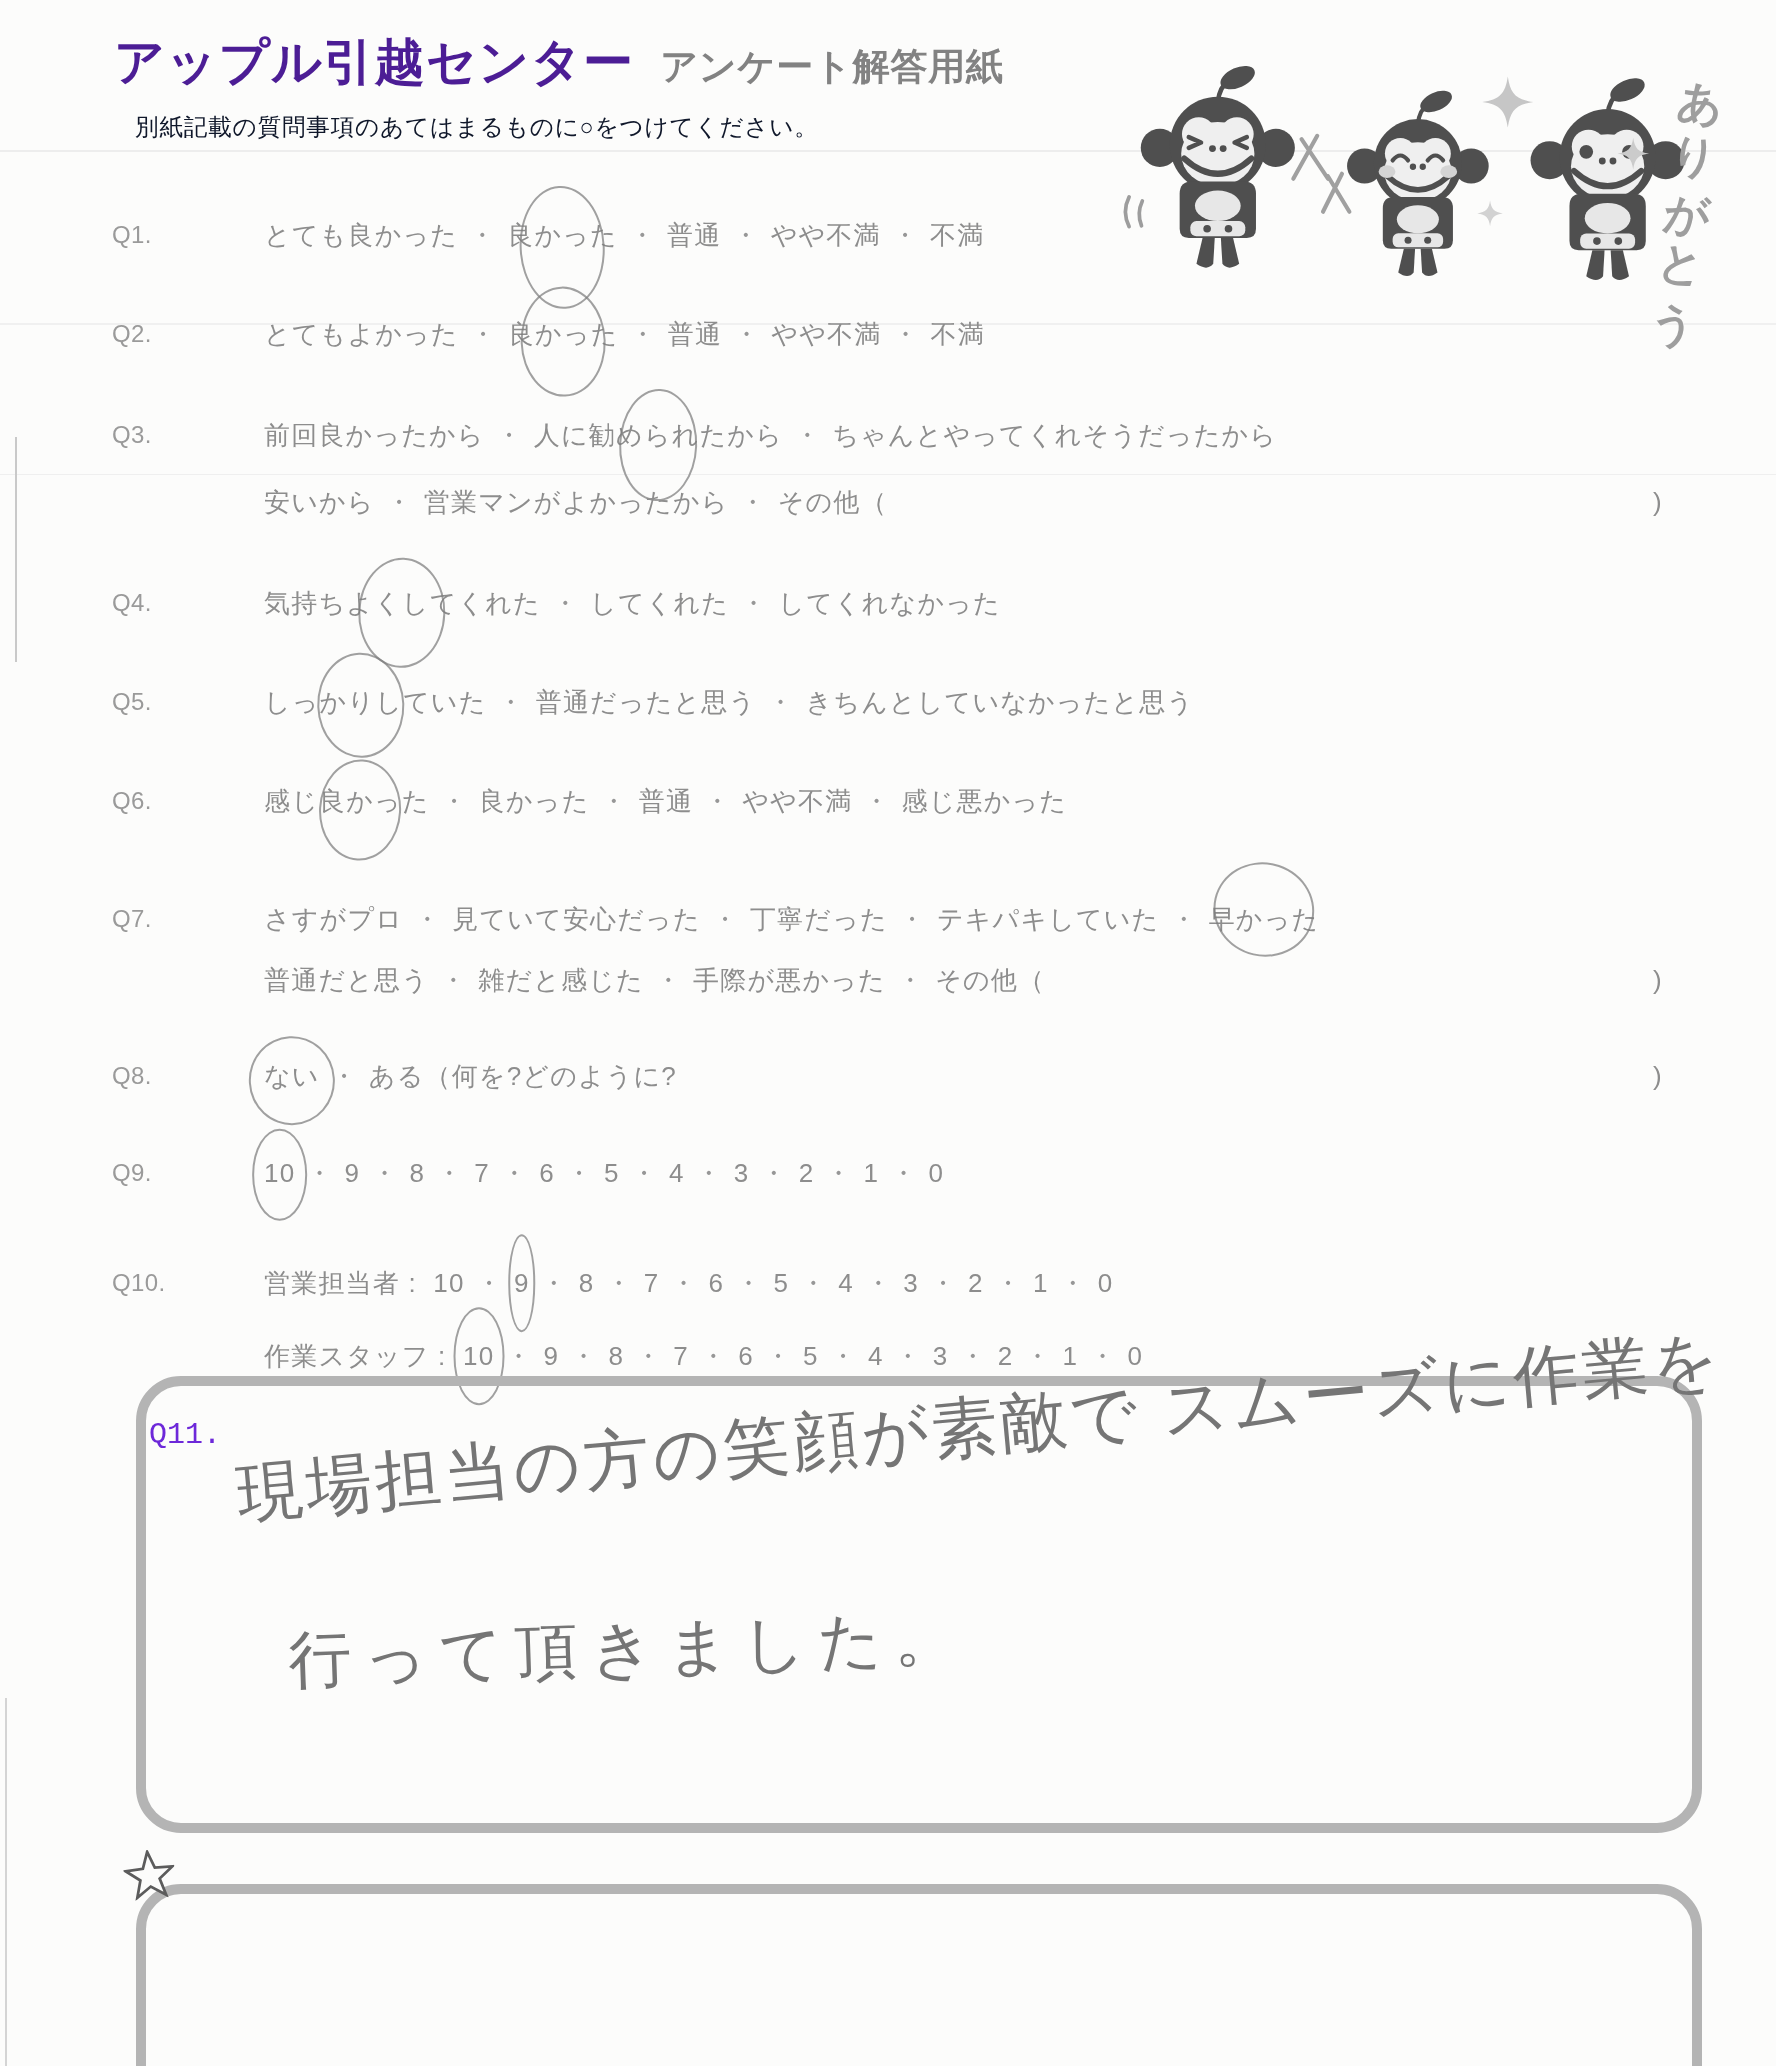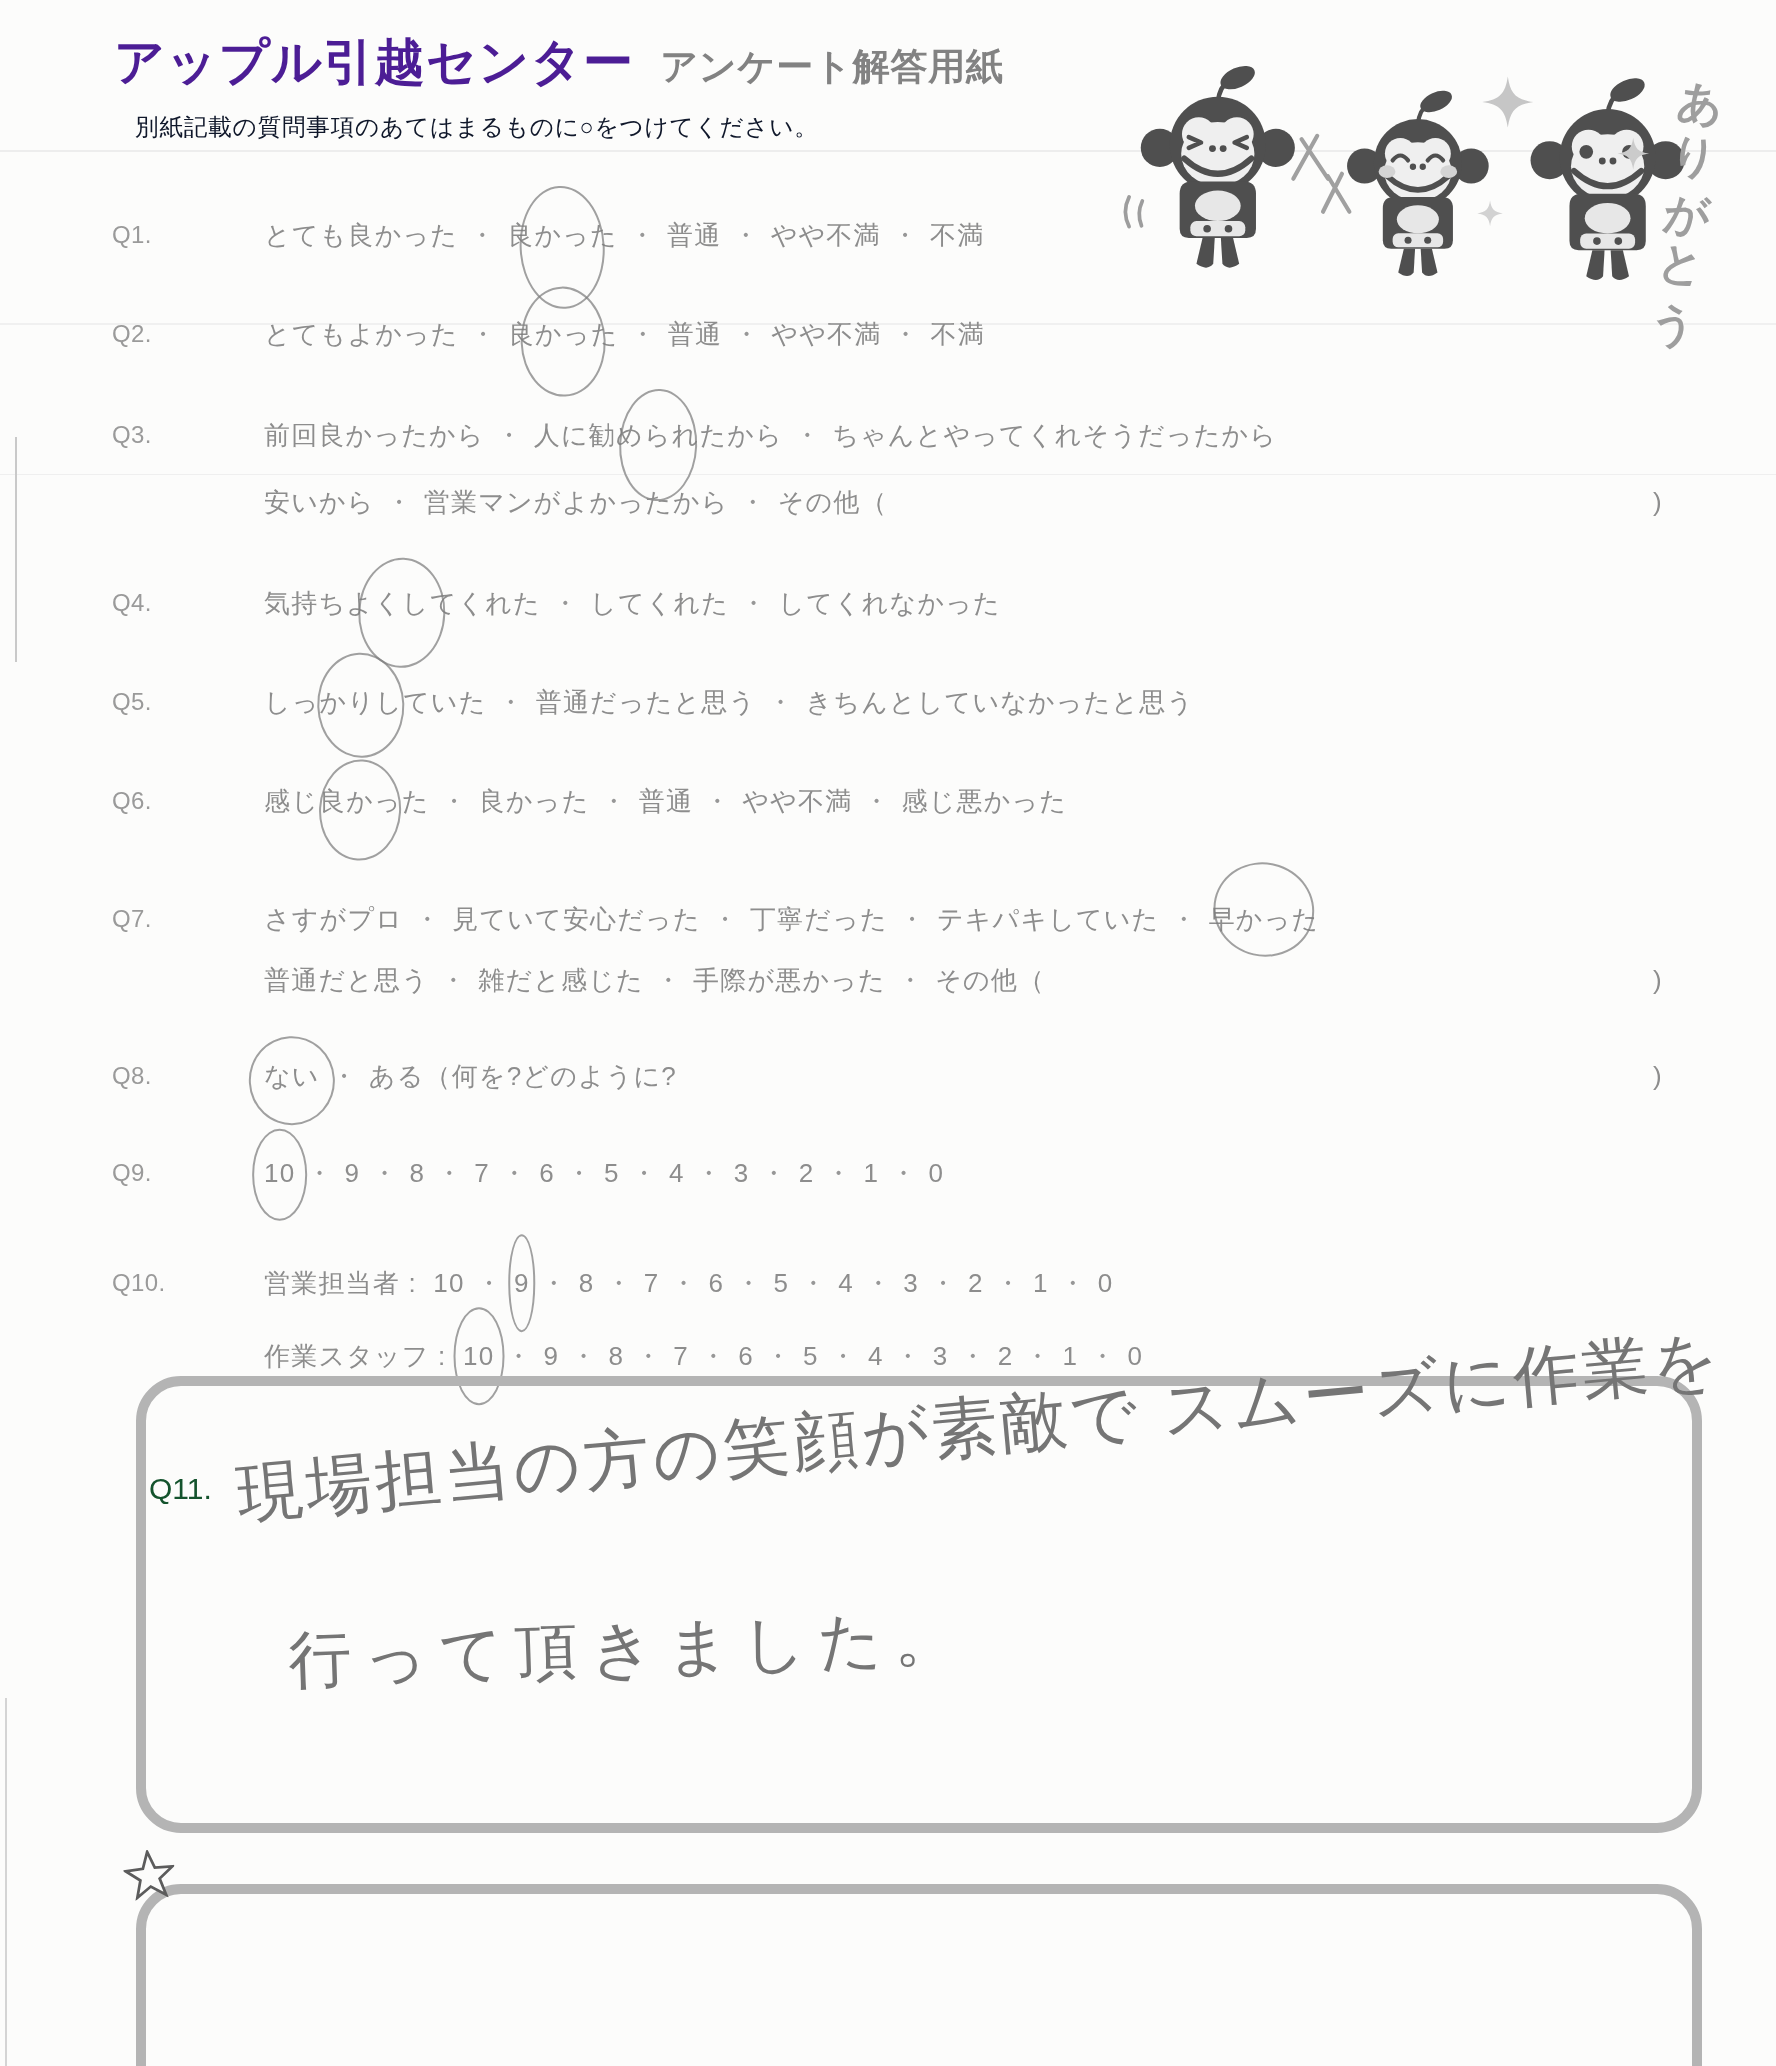--- a/index.html
+++ b/index.html
@@ -71,22 +71,22 @@
   [data-row-id="q6"]  .cmark { --cw:280%; --ch:270%; --rot:3deg;  --dy:9%; }
   [data-row-id="q7a"] .cmark { --cw:175%; --ch:250%; --rot:13deg; --dy:-10%; }
   [data-row-id="q8"]  .cmark { --cw:148%; --ch:235%; --rot:-3deg; --dy:5%; }
   [data-row-id="q9"]  .cmark { --cw:165%; --ch:245%; --rot:0deg;  --dy:2%; }
 
   
   .rounded-box { position:absolute; left:136px; width:1566px;
     border:10.7px solid #b4b4b4; border-radius:45px; box-sizing:border-box; background:transparent; }
   .q11-box  { top:1376px; height:457px; }
   .star-box { top:1884px; height:393px; }
-  .q11-label { position:absolute; left:149px; top:1472px;
-    font-family:Liberation Sans, sans-serif; font-size:30px; color:#14532d; }
+  .q11-label { position:absolute; left:149px; top:1418px;
+    font-family:Liberation Mono, monospace; font-size:30px; color:#6d28d9; }
   .hand { color:#757575; white-space:nowrap; position:absolute; font-weight:400; }
   .hand-line1 { left:233px; top:1450px; font-size:66px; letter-spacing:3.3px;
     transform:rotate(-5.2deg); transform-origin:left top; }
   .hand-line2 { left:287px; top:1618px; font-size:63px; letter-spacing:11.6px;
     transform:rotate(-2deg); transform-origin:left top; }
   .star-svg { position:absolute; left:124px; top:1850px; transform:rotate(-6deg); z-index:3; }
 </style>
 </head>
 <body>
 

